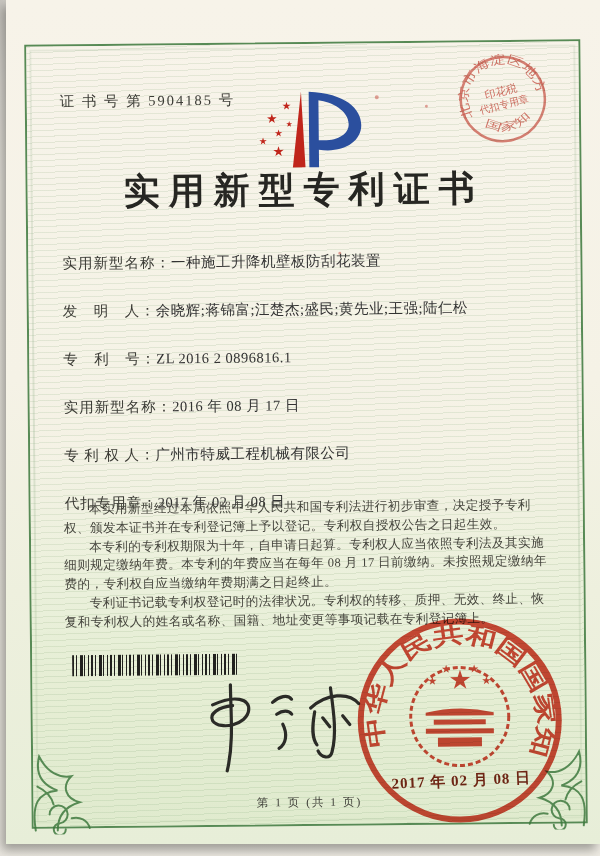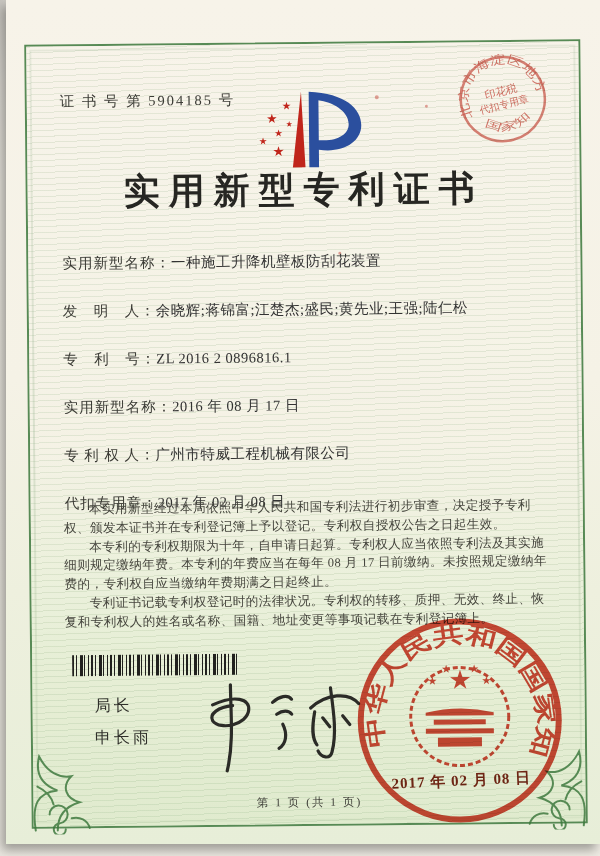--- a/index.html
+++ b/index.html
@@ -147,24 +147,20 @@
       </div>
 
       <div class="paras">
         <p>本实用新型经过本局依照中华人民共和国专利法进行初步审查，决定授予专利权、颁发本证书并在专利登记簿上予以登记。专利权自授权公告之日起生效。</p>
         <p>本专利的专利权期限为十年，自申请日起算。专利权人应当依照专利法及其实施细则规定缴纳年费。本专利的年费应当在每年 08 月 17 日前缴纳。未按照规定缴纳年费的，专利权自应当缴纳年费期满之日起终止。</p>
         <p>专利证书记载专利权登记时的法律状况。专利权的转移、质押、无效、终止、恢复和专利权人的姓名或名称、国籍、地址变更等事项记载在专利登记簿上。</p>
       </div>
 
       <div class="barcode"></div>
 
-      <div class="signer">
-        <div>局长</div>
-        <div>申长雨</div>
-      </div>
 
       <svg class="signature-svg" width="215" height="112" viewBox="0 0 215 112">
         <g fill="none" stroke="#2b2b27" stroke-width="3.2" stroke-linecap="round">
           <path d="M52,32 C74,22 90,26 88,38 C86,52 60,58 52,48 C48,41 58,34 72,33"></path>
           <path d="M70,12 C70,40 73,70 66,98"></path>
           <path d="M112,30 C119,24 127,22 131,27"></path>
           <path d="M116,42 C122,38 128,38 131,42"></path>
           <path d="M122,52 C127,62 125,72 118,76"></path>
           <path d="M150,36 C166,22 188,20 198,32"></path>
           <path d="M170,16 C173,40 176,62 171,80 C169,88 160,86 157,79"></path>

